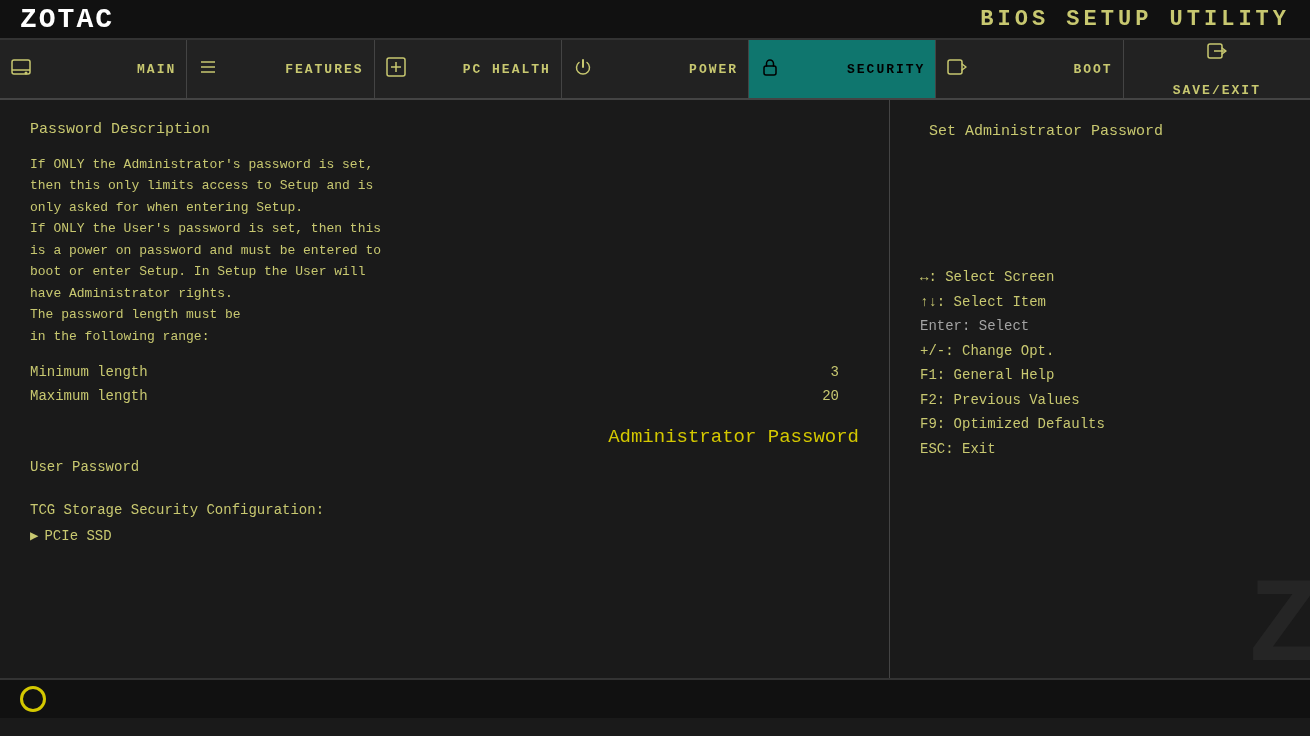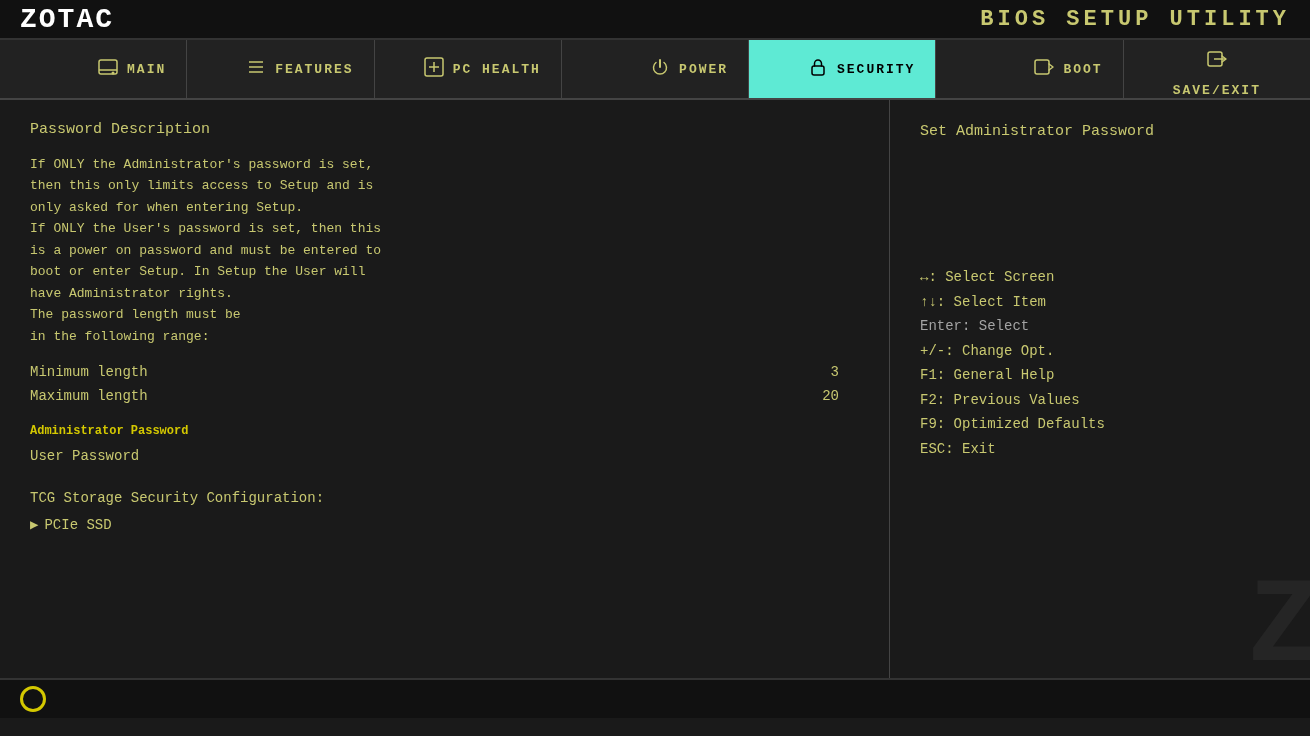--- a/index.html
+++ b/index.html
@@ -43,36 +43,36 @@
     .nav-tabs {
       display: flex;
       background-color: #222;
       height: 60px;
       border-bottom: 2px solid #444;
     }
 
     .nav-tab {
       display: flex;
       align-items: center;
-      justify-content: flex-end;
+      justify-content: space-between;
       gap: 8px;
       flex: 1;
       cursor: pointer;
       color: #c8c870;
       font-size: 13px;
       font-weight: bold;
       letter-spacing: 2px;
       border-right: 1px solid #444;
-      padding: 0 20px;
+      padding: 0 10px;
     }
 
     .nav-tab:last-child { border-right: none; flex-direction: column; }
 
     .nav-tab.active {
-      background-color: #5eead4;
+      background-color: #0f766e;
       color: #000;
     }
 
     .nav-tab .tab-icon {
       font-size: 18px;
     }
 
     
     .main-content {
       display: flex;
@@ -117,24 +117,25 @@
       justify-content: space-between;
       margin: 2px 0;
       font-size: 14px;
     }
 
     .field-label { color: #c8c870; }
     .field-value { color: #c8c870; margin-right: 20px; }
 
     .active-item {
       color: #d4c800;
-      font-weight: bold;
+      font-weight: normal;
       margin-top: 14px;
       margin-bottom: 4px;
-      font-size: 12px;
+      font-size: 19px;
+      text-align: right;
     }
 
     .inactive-item {
       color: #c8c870;
       font-size: 14px;
       margin-bottom: 14px;
     }
 
     .tcg-section {
       margin-top: 20px;
@@ -148,20 +149,21 @@
       gap: 6px;
       font-size: 14px;
       color: #c8c870;
       margin-top: 4px;
     }
 
     .right-panel-title {
       color: #c8c870;
       font-size: 15px;
       margin-bottom: 120px;
+      margin-left: 9px;
     }
 
     .help-section {
       margin-top: 0;
       font-size: 14px;
       line-height: 1.75;
       color: #c8c870;
     }
 
     

